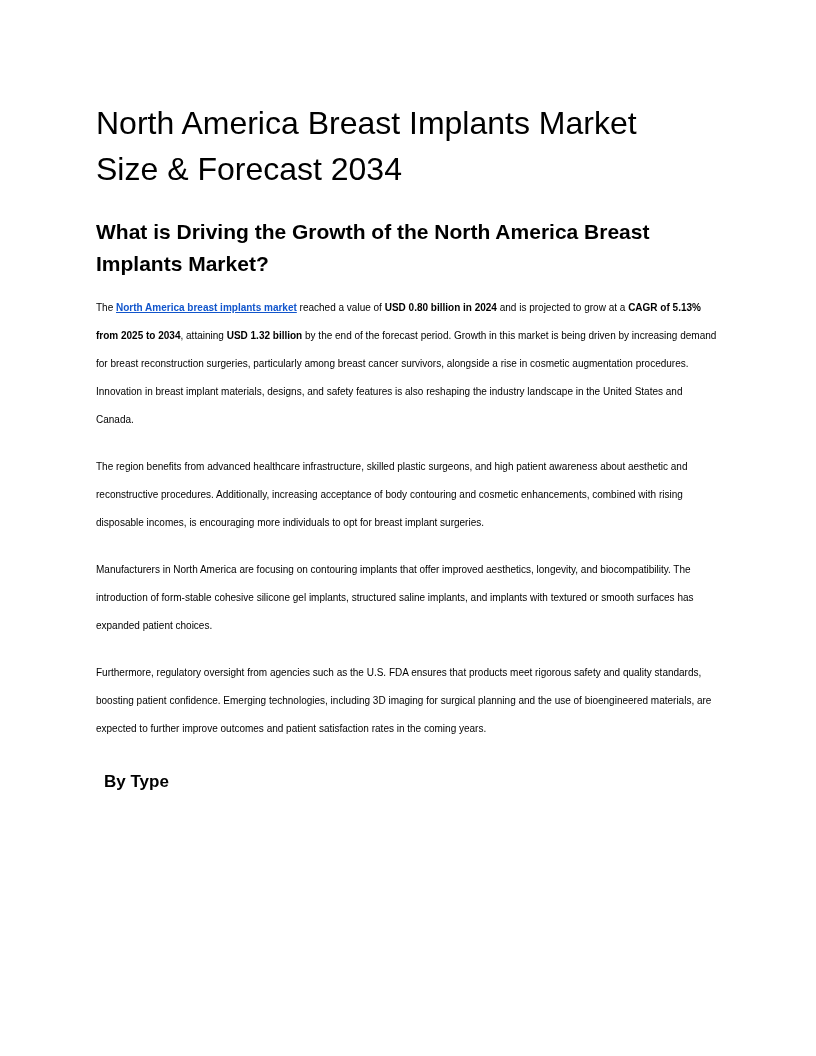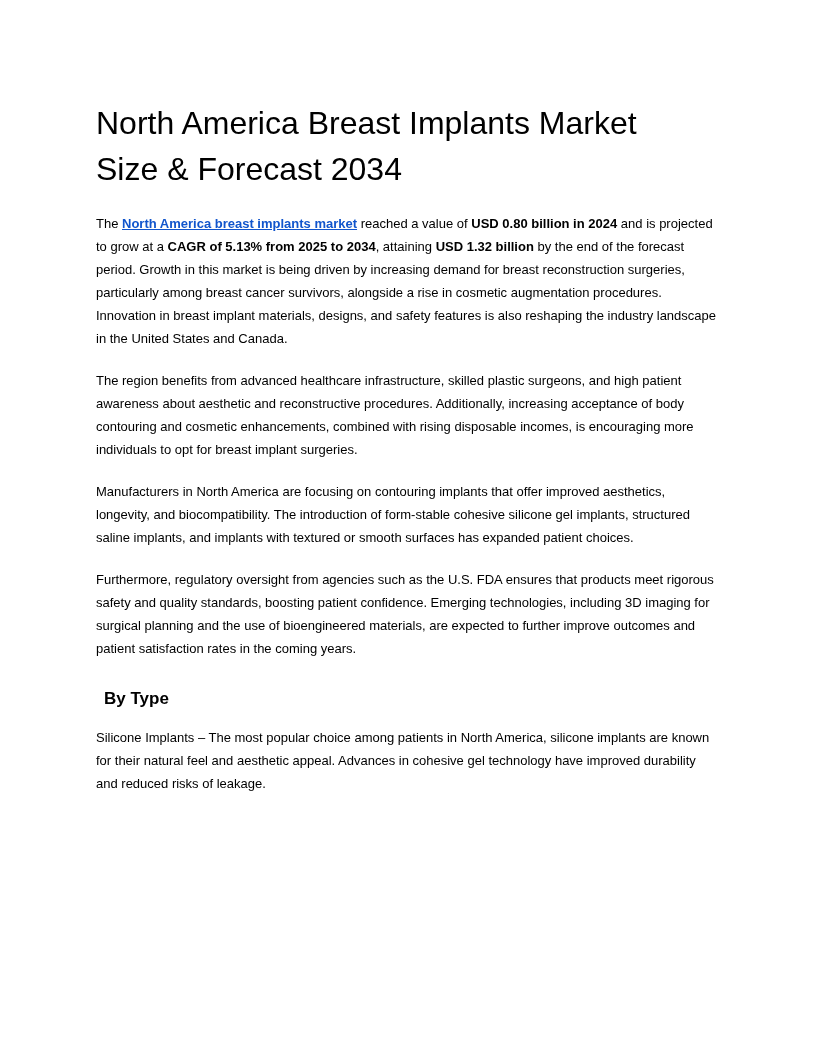--- a/index.html
+++ b/index.html
@@ -35,22 +35,22 @@
   h2.section-heading:first-of-type {
     margin-top: 24px;
   }
   h3.sub-heading {
     font-size: 17px;
     font-weight: 700;
     line-height: 22px;
     margin: 28px 0 16px 8px;
   }
   p.body-para {
-    font-size: 13px;
-    line-height: 23px;
+    font-size: 10px;
+    line-height: 28px;
     margin: 0 0 19px 0;
   }
   .bold {
     font-weight: 700;
   }
   a.link {
     color: #1155cc;
     text-decoration: underline;
     font-weight: 700;
     cursor: pointer;
@@ -59,28 +59,28 @@
 </head>
 <body>
 
 <div class="page">
 
   <h1 class="doc-title">
     <span class="title-line">North America Breast Implants Market</span>
     <span class="title-line">Size &amp; Forecast 2034</span>
   </h1>
 
+  <h2 class="section-heading">What is Driving the Growth of the North America Breast Implants Market?</h2>
 
   <p class="body-para"><span>The </span><a class="link">North America breast implants market</a><span> reached a value of </span><span class="bold">USD 0.80 billion in 2024</span><span> and is projected to grow at a </span><span class="bold">CAGR of 5.13% from 2025 to 2034</span><span>, attaining </span><span class="bold">USD 1.32 billion</span><span> by the end of the forecast period. Growth in this market is being driven by increasing demand for breast reconstruction surgeries, particularly among breast cancer survivors, alongside a rise in cosmetic augmentation procedures. Innovation in breast implant materials, designs, and safety features is also reshaping the industry landscape in the United States and Canada.</span></p>
 
   <p class="body-para">The region benefits from advanced healthcare infrastructure, skilled plastic surgeons, and high patient awareness about aesthetic and reconstructive procedures. Additionally, increasing acceptance of body contouring and cosmetic enhancements, combined with rising disposable incomes, is encouraging more individuals to opt for breast implant surgeries.</p>
 
 
   <p class="body-para">Manufacturers in North America are focusing on contouring implants that offer improved aesthetics, longevity, and biocompatibility. The introduction of form-stable cohesive silicone gel implants, structured saline implants, and implants with textured or smooth surfaces has expanded patient choices.</p>
 
   <p class="body-para">Furthermore, regulatory oversight from agencies such as the U.S. FDA ensures that products meet rigorous safety and quality standards, boosting patient confidence. Emerging technologies, including 3D imaging for surgical planning and the use of bioengineered materials, are expected to further improve outcomes and patient satisfaction rates in the coming years.</p>
 
 
   <h3 class="sub-heading">By Type</h3>
 
-  <p class="body-para">Silicone Implants – The most popular choice among patients in North America, silicone implants are known for their natural feel and aesthetic appeal. Advances in cohesive gel technology have improved durability and reduced risks of leakage.</p>
 
 </div>
 
 </body></html>

